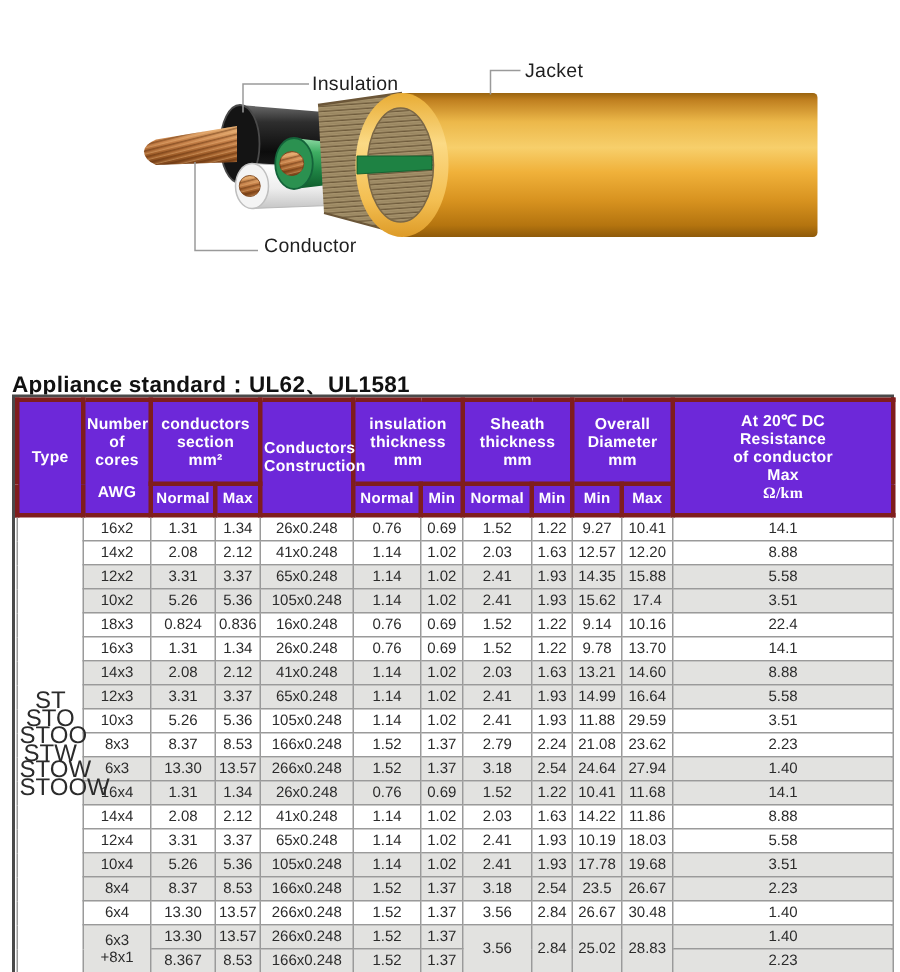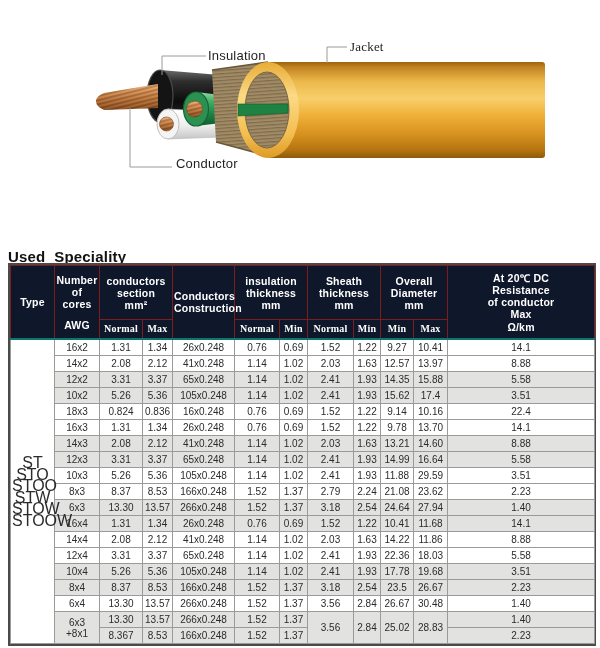--- a/index.html
+++ b/index.html
@@ -17,35 +17,35 @@
     line-height:17px;color:#111;white-space:pre-wrap;letter-spacing:.2px;
   }
   .tablewrap{
     position:absolute;left:8px;top:263px;width:584px;
     border:2px solid #4a4a4a;background:#fff;
   }
   table.spec{
     border-collapse:collapse;table-layout:fixed;width:100%;
   }
   table.spec th{
-    background:#0f172a;color:#ffffff;font-weight:bold;font-size:10.5px;
-    border:1px solid #7f1d1d;padding:0 1px;text-align:center;vertical-align:middle;
+    background:#6d28d9;color:#ffffff;font-weight:bold;font-size:10.5px;
+    border:3px solid #7f1d1d;padding:0 1px;text-align:center;vertical-align:middle;
     line-height:12px;letter-spacing:.2px;
   }
   table.spec thead tr.grouprow th{height:53px;}
-  table.spec thead tr.subrow th{height:18px;font-size:10px;font-family:Liberation Serif, serif;}
+  table.spec thead tr.subrow th{height:18px;font-size:10px;}
   table.spec td{
     border:1px solid #9a9a9a;font-size:10px;color:#2b2b2b;text-align:center;
     vertical-align:middle;height:15px;padding:0 1px;line-height:11px;background:#fff;
   }
   table.spec tbody tr:first-child td{border-top:2px solid #0f766e;}
   table.spec tbody tr.shaded td{background:#e2e2e0;}
   table.spec td.type-cell{background:#ffffff !important;font-size:16px;line-height:11.5px;}
   .th-awg{margin-top:9px;}
-  .th-ohm{margin-top:1px;}
+  .th-ohm{margin-top:1px;font-family:Liberation Serif, serif;}
 </style>
 </head>
 <body>
 
 <div class="illustration">
   <svg width="600" height="210" viewBox="0 0 600 210">
     <defs>
       <linearGradient id="jacketGrad" x1="0" y1="0" x2="0" y2="1">
         <stop offset="0" stop-color="#9A640F"></stop>
         <stop offset="0.05" stop-color="#C08020"></stop>
@@ -133,25 +133,26 @@
     </g>
 
     <path d="M238,104 L288,104 L288,113 L238,116 Z" fill="#1E8243" stroke="#0F5C2C" stroke-width="0.6"></path>
 
     <polyline points="206,56 162,56 162,75" fill="none" stroke="#9a9a9a" stroke-width="1"></polyline>
     <polyline points="347,47 327,47 327,63" fill="none" stroke="#9a9a9a" stroke-width="1"></polyline>
     <polyline points="172,167 130,167 130,108" fill="none" stroke="#9a9a9a" stroke-width="1"></polyline>
   </svg>
 
   <div class="cable-label" style="left:208px;top:48px;">Insulation</div>
-  <div class="cable-label" style="left:350px;top:39px;font-family:Liberation Serif, serif;">Jacket</div>
+  <div class="cable-label" style="left:350px;top:39px;">Jacket</div>
   <div class="cable-label" style="left:176px;top:156px;">Conductor</div>
 </div>
 
 <div class="heading">
+  <div>Appliance standard：UL62、UL1581</div>
   <div>Used  Speciality</div>
 </div>
 
 <div class="tablewrap">
   <table class="spec">
     <colgroup>
       <col style="width:44px">
         <col style="width:45px">
         <col style="width:43px">
         <col style="width:30px">
@@ -241,21 +242,21 @@
         <tr>
           <td>14x2</td>
           <td>2.08</td>
           <td>2.12</td>
           <td>41x0.248</td>
           <td>1.14</td>
           <td>1.02</td>
           <td>2.03</td>
           <td>1.63</td>
           <td>12.57</td>
-          <td>13.97</td>
+          <td>12.20</td>
           <td>8.88</td>
         </tr>
         <tr class="shaded">
           <td>12x2</td>
           <td>3.31</td>
           <td>3.37</td>
           <td>65x0.248</td>
           <td>1.14</td>
           <td>1.02</td>
           <td>2.41</td>
@@ -396,21 +397,21 @@
         </tr>
         <tr>
           <td>12x4</td>
           <td>3.31</td>
           <td>3.37</td>
           <td>65x0.248</td>
           <td>1.14</td>
           <td>1.02</td>
           <td>2.41</td>
           <td>1.93</td>
-          <td>22.36</td>
+          <td>10.19</td>
           <td>18.03</td>
           <td>5.58</td>
         </tr>
         <tr class="shaded">
           <td>10x4</td>
           <td>5.26</td>
           <td>5.36</td>
           <td>105x0.248</td>
           <td>1.14</td>
           <td>1.02</td>

